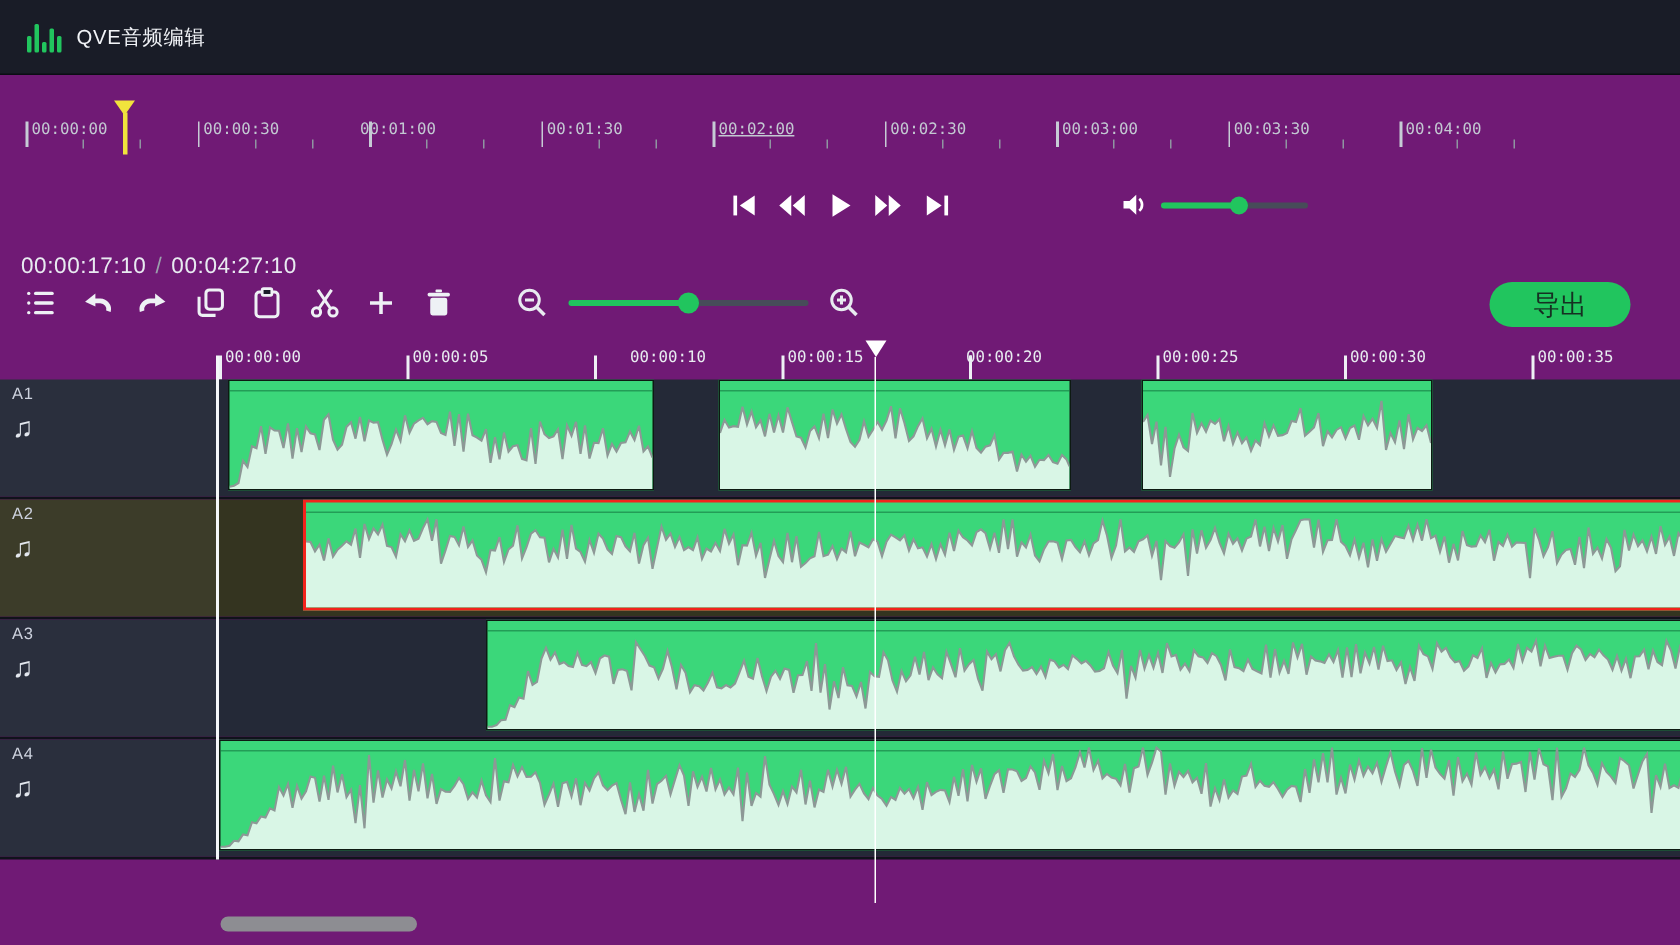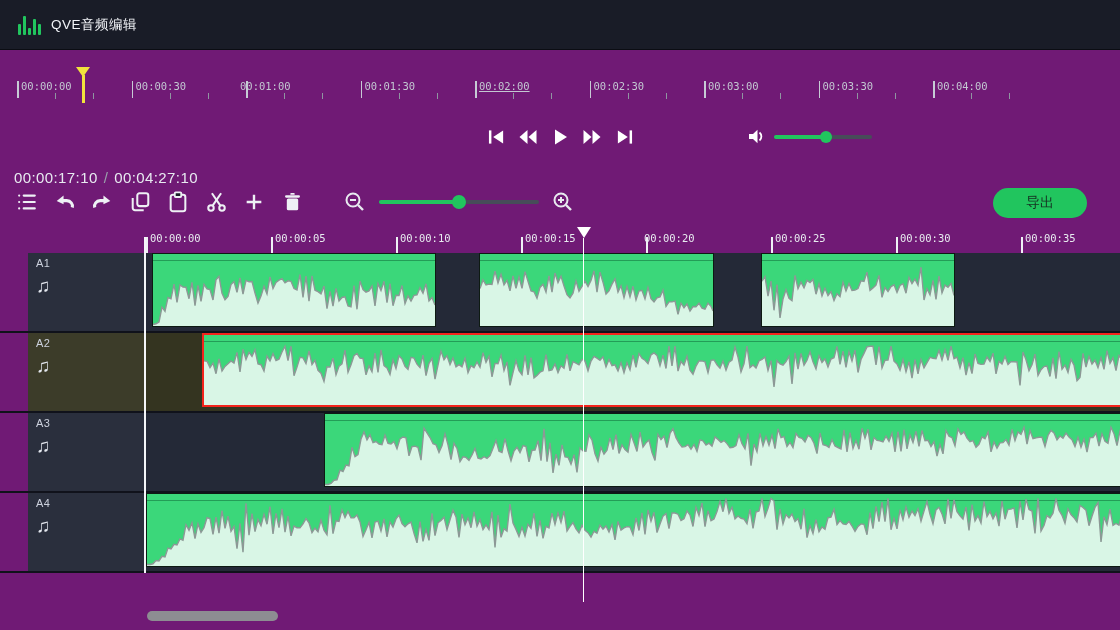--- a/index.html
+++ b/index.html
@@ -41,30 +41,30 @@
   .vol-thumb{position:absolute;top:-4px;width:12px;height:12px;border-radius:50%;background:#21c55e;}
 
   
   .toolbar{position:absolute;left:14px;top:189px;display:flex;gap:14px;align-items:center;}
   .tool-btn{width:24px;height:26px;display:flex;align-items:center;justify-content:center;}
   .zoom-group{position:absolute;left:344px;top:191px;display:flex;align-items:center;}
   .zoom-track{position:relative;width:160px;height:4px;border-radius:2px;background:#474c59;margin:0 13px;}
   .zoom-fill{position:absolute;left:0;top:0;height:4px;border-radius:2px;background:#21c55e;}
   .zoom-thumb{position:absolute;top:-5px;width:14px;height:14px;border-radius:50%;background:#21c55e;}
   .export-btn{position:absolute;right:33px;top:188px;width:94px;height:30px;border:none;border-radius:15px;
-              background:#21c55e;color:#163022;font-size:14px;font-family:"Liberation Sans",sans-serif;cursor:pointer;}
+              background:#21c55e;color:#163022;font-size:18px;font-family:"Liberation Sans",sans-serif;cursor:pointer;}
 
   
   .track-ruler{position:absolute;left:0;top:228px;width:1120px;height:25px;}
   .tk-major{position:absolute;bottom:0;width:1.5px;height:16px;background:#eef1f5;}
   .tk-label{position:absolute;top:4px;font-family:"DejaVu Sans Mono",monospace;font-size:10.5px;color:#e8ecf0;white-space:nowrap;}
 
   .tracks{position:absolute;left:0;top:253px;width:1120px;}
   .track-row{position:relative;height:78px;border-bottom:2px solid #10121b;}
-  .track-header{position:absolute;left:0;top:0;width:145px;height:100%;background:#2a2f3d;box-sizing:border-box;padding:4px 0 0 8px;margin-left:28px;}
+  .track-header{position:absolute;left:0;top:0;width:145px;height:100%;background:#2a2f3d;box-sizing:border-box;padding:4px 0 0 8px;}
   .track-row.sel .track-header{background:#3c3c29;}
   .track-label{display:block;font-size:11px;color:#cdd2de;letter-spacing:.5px;}
   .music-note-icon{display:block;margin-top:7px;font-size:19px;color:#e3e7ee;line-height:1;}
   .track-lane{position:absolute;left:145px;top:0;width:975px;height:100%;background:#242937;overflow:hidden;}
   .track-row.sel .track-lane{background:#343420;}
   .clip{position:absolute;top:0;height:74px;background:#3bd77a;border:1px solid #0d1a12;box-sizing:border-box;}
   .clip.sel{border:2px solid #f3231c;}
   .clip .topline{position:absolute;left:0;right:0;top:6px;height:1px;background:rgba(16,110,58,.55);}
   .clip svg{position:absolute;left:0;bottom:0;display:block;}
 
@@ -256,21 +256,21 @@
   </div>
 
   <button class="export-btn">导出</button>
 
   <div class="track-ruler" id="trackRuler">
       <div class="tk-major" style="left: 146px;"></div>
       <div class="tk-label" style="left: 150px;">00:00:00</div>
       <div class="tk-major" style="left: 271px;"></div>
       <div class="tk-label" style="left: 275px;">00:00:05</div>
       <div class="tk-major" style="left: 396px;"></div>
-      <div class="tk-label" style="left: 400px; text-align: right;">00:00:10</div>
+      <div class="tk-label" style="left: 420px; text-align: right;">00:00:10</div>
       <div class="tk-major" style="left: 521px;"></div>
       <div class="tk-label" style="left: 525px;">00:00:15</div>
       <div class="tk-major" style="left: 646px;"></div>
       <div class="tk-label" style="left: 644px;">00:00:20</div>
       <div class="tk-major" style="left: 771px;"></div>
       <div class="tk-label" style="left: 775px;">00:00:25</div>
       <div class="tk-major" style="left: 896px;"></div>
       <div class="tk-label" style="left: 900px;">00:00:30</div>
       <div class="tk-major" style="left: 1021px;"></div>
       <div class="tk-label" style="left: 1025px;">00:00:35</div>

